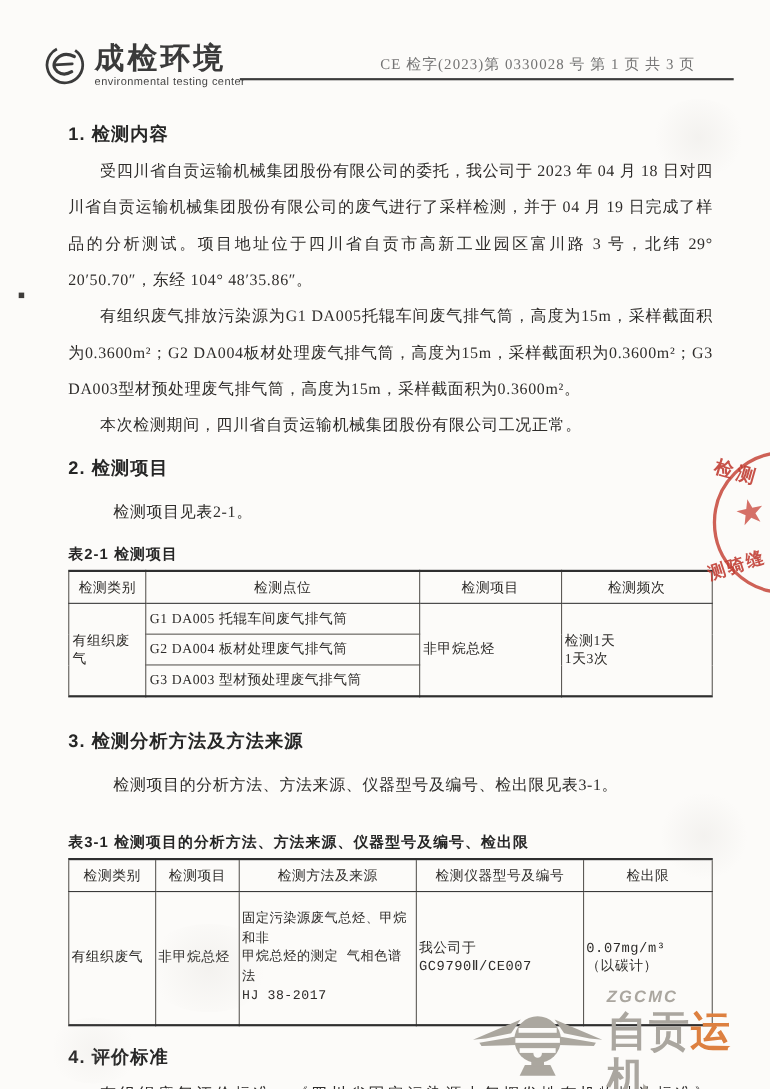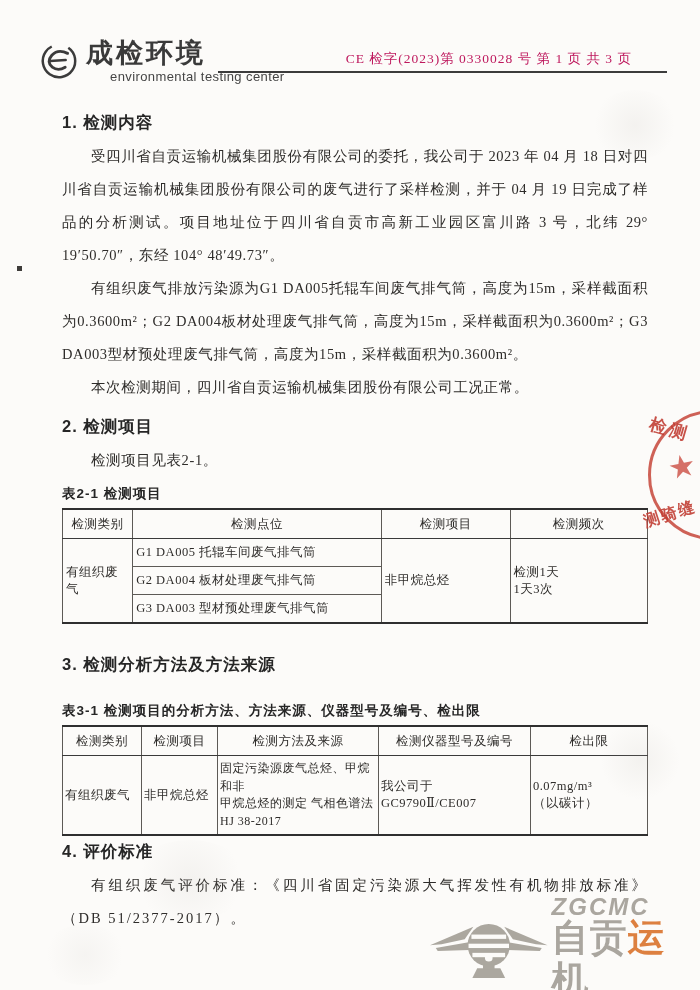--- a/index.html
+++ b/index.html
@@ -3,66 +3,66 @@
 <meta charset="utf-8">
 <style>
   html,body{margin:0;padding:0;background:#e8e6e2;}
   .page{
     position:relative; width:700px; height:990px; margin:0 auto;
     background:#fcfbf9; overflow:hidden;
     font-family:"Liberation Serif","DejaVu Serif",serif;
     color:#2e2c2a;
   }
   
-  .logo-group{position:absolute;top:38px;left:38px;display:flex;align-items:center;}
+  .logo-group{position:absolute;top:38px;left:38px;display:flex;align-items:flex-start;}
   .logo-mark{margin-right:6px;}
   .logo-texts{display:flex;flex-direction:column;}
   .logo-cn{font-family:"Liberation Sans","DejaVu Sans",sans-serif;font-weight:bold;
     font-size:27px;letter-spacing:3px;color:#3a3a3a;line-height:30px;}
-  .logo-en{font-family:"Liberation Sans","DejaVu Sans",sans-serif;font-size:13px;
-    color:#454545;letter-spacing:0.4px;margin-top:1px;margin-left:24px;}
-  .doc-number{position:absolute;top:50px;right:68px;font-size:13.5px;color:#be185d;
+  .logo-en{font-family:"Liberation Sans","DejaVu Sans",sans-serif;font-size:10px;
+    color:#454545;letter-spacing:0.4px;margin-top:1px;}
+  .doc-number{position:absolute;top:50px;right:68px;font-size:13.5px;color:#737373;
     letter-spacing:1px;white-space:nowrap;}
   .header-rule{position:absolute;top:71px;left:218px;right:33px;height:1.5px;background:#3c3c3c;}
   
   .content{position:absolute;top:100px;left:62px;right:52px;}
   h2.sec{font-family:"Liberation Sans","DejaVu Sans",sans-serif;font-size:16.5px;
     font-weight:bold;color:#262626;margin:10px 0 6px 0;line-height:24px;letter-spacing:1px;}
   p.body-p{font-size:14.5px;line-height:33px;margin:0;text-indent:2em;
     letter-spacing:0.6px;text-align:justify;}
-  p.tight{margin:0;}
+  p.tight{margin:12px;}
   .tbl-caption{font-family:"Liberation Sans","DejaVu Sans",sans-serif;font-weight:bold;
     font-size:13.5px;text-align:left;margin:8px 0 5px 0;letter-spacing:1px;color:#262626;}
   table.rpt{width:100%;border-collapse:collapse;table-layout:fixed;
     border-top:2.5px solid #2f2f2f;border-bottom:2.5px solid #2f2f2f;
     font-size:12.5px;color:#2e2c2a;}
   table.rpt th,table.rpt td{border:1px solid #5d5a56;
     vertical-align:middle;padding:2px 3px;font-weight:normal;letter-spacing:0.5px;}
   table.rpt thead th{height:24px;border-bottom:1.5px solid #3a3a3a;}
   table.t2 tbody td{height:23px;margin-top:48px;}
-  table.t3 tbody td{padding:4px 2px;}
+  table.t3 tbody td{padding:16px 2px;font-family:Liberation Mono, monospace;}
   .cell-line{line-height:17px;}
   .cell-line3{line-height:17.5px;font-size:12px;}
   
   .stamp{position:absolute;top:402px;right:0;width:58px;height:148px;overflow:hidden;
     pointer-events:none;}
   .stamp-circle{position:absolute;left:6px;top:8px;width:124px;height:124px;
     border:3.5px solid rgba(197,69,58,0.85);border-radius:50%;}
   .stamp-star{position:absolute;left:26px;top:46px;font-size:31px;
     color:rgba(203,77,66,0.8);transform:rotate(-12deg);
     font-family:"DejaVu Sans",sans-serif;}
   .stamp-txt{position:absolute;color:rgba(193,62,52,0.9);font-weight:bold;
     font-family:"Liberation Sans","DejaVu Sans",sans-serif;white-space:nowrap;}
   .stamp-top{left:7px;top:16px;font-size:17px;letter-spacing:4px;transform:rotate(16deg);}
   .stamp-bottom{left:1px;top:102px;font-size:16px;letter-spacing:2px;transform:rotate(-18deg);}
   
   .footer-logo{position:absolute;left:430px;top:910px;width:268px;height:78px;display:flex;align-items:center;}
   .fl-texts{margin-left:4px;display:flex;flex-direction:column;}
   .fl-en{font-family:"Liberation Sans","DejaVu Sans",sans-serif;font-weight:bold;
-    font-style:italic;font-size:24px;letter-spacing:2px;color:#aaa69f;line-height:20px;}
+    font-style:italic;font-size:15px;letter-spacing:2px;color:#aaa69f;line-height:20px;}
   .fl-cn{font-family:"Liberation Sans","DejaVu Sans",sans-serif;font-weight:bold;
     font-size:37px;line-height:42px;color:#aaa69f;letter-spacing:1px;}
   .fl-cn .accent{color:#dd8040;}
   
   .speck{position:absolute;left:17px;top:266px;width:5px;height:5px;background:#3e3c3a;}
   .blob{position:absolute;border-radius:50%;background:radial-gradient(circle,#b9b4ac 0%,transparent 70%);opacity:0.13;}
   .blob1{left:590px;top:90px;width:90px;height:70px;}
   .blob2{left:130px;top:840px;width:120px;height:80px;}
   .blob3{left:600px;top:720px;width:80px;height:80px;}
   .blob4{left:40px;top:925px;width:90px;height:60px;opacity:0.1;}
@@ -82,21 +82,21 @@
       <span class="logo-cn">成检环境</span>
       <span class="logo-en">environmental testing center</span>
     </div>
   </div>
   <div class="doc-number">CE 检字(2023)第 0330028 号  第 1 页 共 3 页</div>
   <div class="header-rule"></div>
 
   <div class="content">
 
     <h2 class="sec">1. 检测内容</h2>
-    <p class="body-p">受四川省自贡运输机械集团股份有限公司的委托，我公司于 2023 年 04 月 18 日对四川省自贡运输机械集团股份有限公司的废气进行了采样检测，并于 04 月 19 日完成了样品的分析测试。项目地址位于四川省自贡市高新工业园区富川路 3 号，北纬 29° 19′50.70″，东经 104° 48′49.73″。</p>
+    <p class="body-p">受四川省自贡运输机械集团股份有限公司的委托，我公司于 2023 年 04 月 18 日对四川省自贡运输机械集团股份有限公司的废气进行了采样检测，并于 04 月 19 日完成了样品的分析测试。项目地址位于四川省自贡市高新工业园区富川路 3 号，北纬 29° 20′50.70″，东经 104° 48′35.86″。</p>
     <p class="body-p">有组织废气排放污染源为G1 DA005托辊车间废气排气筒，高度为15m，采样截面积为0.3600m²；G2 DA004板材处理废气排气筒，高度为15m，采样截面积为0.3600m²；G3 DA003型材预处理废气排气筒，高度为15m，采样截面积为0.3600m²。</p>
     <p class="body-p">本次检测期间，四川省自贡运输机械集团股份有限公司工况正常。</p>
 
     <h2 class="sec">2. 检测项目</h2>
     <p class="body-p tight">检测项目见表2-1。</p>
 
     <div class="tbl-caption">表2-1 检测项目</div>
     <table class="rpt t2">
       <colgroup>
           <col style="width:12%">
@@ -125,20 +125,21 @@
         <tr>
           <td>G2 DA004 板材处理废气排气筒</td>
         </tr>
         <tr>
           <td>G3 DA003 型材预处理废气排气筒</td>
         </tr>
       </tbody>
     </table>
 
     <h2 class="sec" style="margin-top:28px;">3. 检测分析方法及方法来源</h2>
+    <p class="body-p tight">检测项目的分析方法、方法来源、仪器型号及编号、检出限见表3-1。</p>
 
     <div class="tbl-caption" style="margin-top:26px;">表3-1 检测项目的分析方法、方法来源、仪器型号及编号、检出限</div>
     <table class="rpt t3">
       <colgroup>
           <col style="width:13.5%">
           <col style="width:13%">
           <col style="width:27.5%">
           <col style="width:26%">
           <col style="width:20%">
         </colgroup>
@@ -165,21 +166,21 @@
             <div class="cell-line">GC9790Ⅱ/CE007</div>
           </td>
           <td>
             <div class="cell-line">0.07mg/m³</div>
             <div class="cell-line">（以碳计）</div>
           </td>
         </tr>
       </tbody>
     </table>
 
-    <h2 class="sec" style="margin-top:3px;">4. 评价标准</h2>
+    <h2 class="sec" style="margin-top:16px;">4. 评价标准</h2>
     <p class="body-p" style="letter-spacing:2px;">有组织废气评价标准：《四川省固定污染源大气挥发性有机物排放标准》（DB 51/2377-2017）。</p>
 
   </div>
 
   <div class="stamp">
     <div class="stamp-circle"></div>
     <div class="stamp-txt stamp-top">检测</div>
     <div class="stamp-star">★</div>
     <div class="stamp-txt stamp-bottom">测骑缝</div>
   </div>

